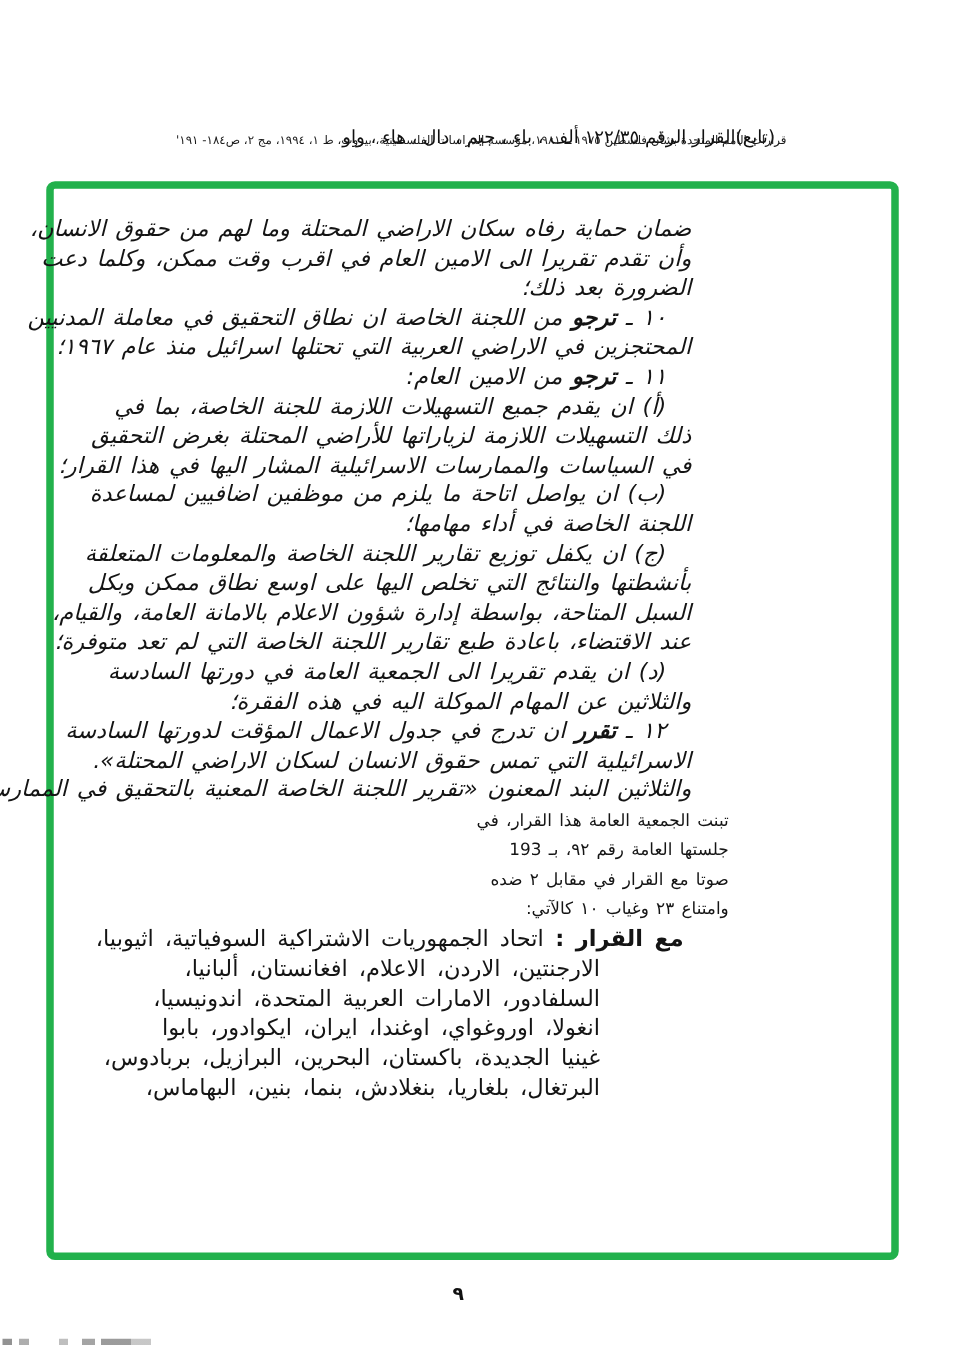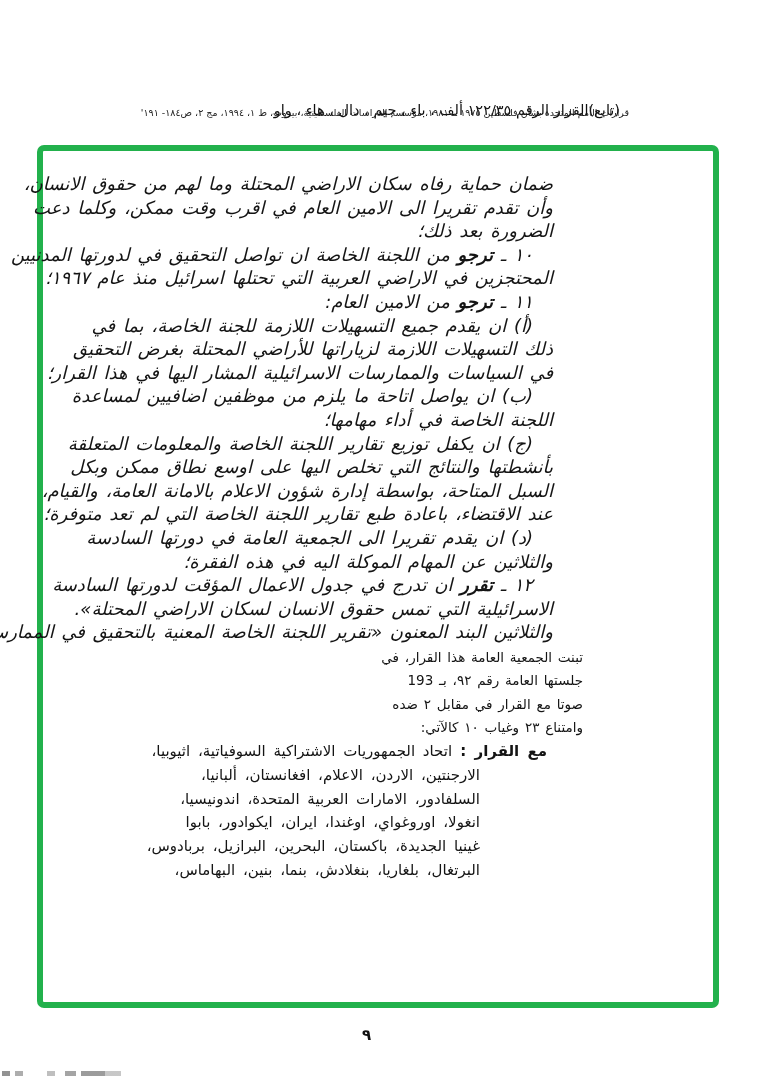--- a/index.html
+++ b/index.html
@@ -21,21 +21,21 @@
   
   #green-frame{
     position:absolute;left:37px;top:145px;width:682px;height:863px;
     box-sizing:border-box;border:6px solid #22b14c;border-radius:7px;
     background:transparent;
   }
   
   .txt{direction:rtl;text-align:right;position:absolute;color:#141414;}
   #body-block{top:172px;right:215px;width:364px;font-size:18px;line-height:23.6px;word-spacing:2px;font-style:italic;}
   #vote-block{top:646px;right:185px;width:260px;font-size:13.5px;line-height:23.4px;word-spacing:1.5px;}
-  #list-block{top:740px;right:221px;width:340px;font-size:15px;line-height:23.8px;word-spacing:3px;}
+  #list-block{top:740px;right:221px;width:340px;font-size:18px;line-height:23.8px;word-spacing:3px;}
   .line{white-space:nowrap;overflow:visible;}
   #body-block .line{height:23.6px;}
   #vote-block .line{height:23.4px;}
   #list-block .line{height:23.8px;}
   .j{text-align-last:justify;}
   .ind{text-indent:20px;}
   .ind2{padding-right:67px;box-sizing:border-box;}
   .b{font-weight:bold;}
   
   #page-number{
@@ -57,21 +57,21 @@
 
 <div id="header1">(تابع)القرار الرقم ١٢٢/٣٥ ألف ، باء ، جيم ، دال ، هاء ، واو</div>
 <div id="header2">قرارات الأمم المتحدة بشأن فلسطين ١٩٧٥ ــ ١٩٨١، مؤسسة الدراسات الفلسطينية، بيروت، ط ١، ١٩٩٤، مج ٢، ص١٨٤- ١٩١'</div>
 
 <div id="green-frame"></div>
 
 <div id="body-block" class="txt">
     <div class="line j"><span>ضمان حماية رفاه سكان الاراضي المحتلة وما لهم من حقوق الانسان،</span></div>
     <div class="line j"><span>وأن تقدم تقريرا الى الامين العام في اقرب وقت ممكن، وكلما دعت</span></div>
     <div class="line "><span>الضرورة بعد ذلك؛</span></div>
-    <div class="line j ind"><span>١٠ ـ </span><span class="b">ترجو</span><span> من اللجنة الخاصة ان تواصل التحقيق في لدورتها المدنيين</span></div>
+    <div class="line j ind"><span>١٠ ـ </span><span class="b">ترجو</span><span> من اللجنة الخاصة ان نطاق التحقيق في معاملة المدنيين</span></div>
     <div class="line j"><span>المحتجزين في الاراضي العربية التي تحتلها اسرائيل منذ عام ١٩٦٧؛</span></div>
     <div class="line ind"><span>١١ ـ </span><span class="b">ترجو</span><span> من الامين العام:</span></div>
     <div class="line j ind"><span>(أ) ان يقدم جميع التسهيلات اللازمة للجنة الخاصة، بما في</span></div>
     <div class="line j"><span>ذلك التسهيلات اللازمة لزياراتها للأراضي المحتلة بغرض التحقيق</span></div>
     <div class="line j"><span>في السياسات والممارسات الاسرائيلية المشار اليها في هذا القرار؛</span></div>
     <div class="line j ind"><span>(ب) ان يواصل اتاحة ما يلزم من موظفين اضافيين لمساعدة</span></div>
     <div class="line "><span>اللجنة الخاصة في أداء مهامها؛</span></div>
     <div class="line j ind"><span>(ج) ان يكفل توزيع تقارير اللجنة الخاصة والمعلومات المتعلقة</span></div>
     <div class="line j"><span>بأنشطتها والنتائج التي تخلص اليها على اوسع نطاق ممكن وبكل</span></div>
     <div class="line j"><span>السبل المتاحة، بواسطة إدارة شؤون الاعلام بالامانة العامة، والقيام،</span></div>

